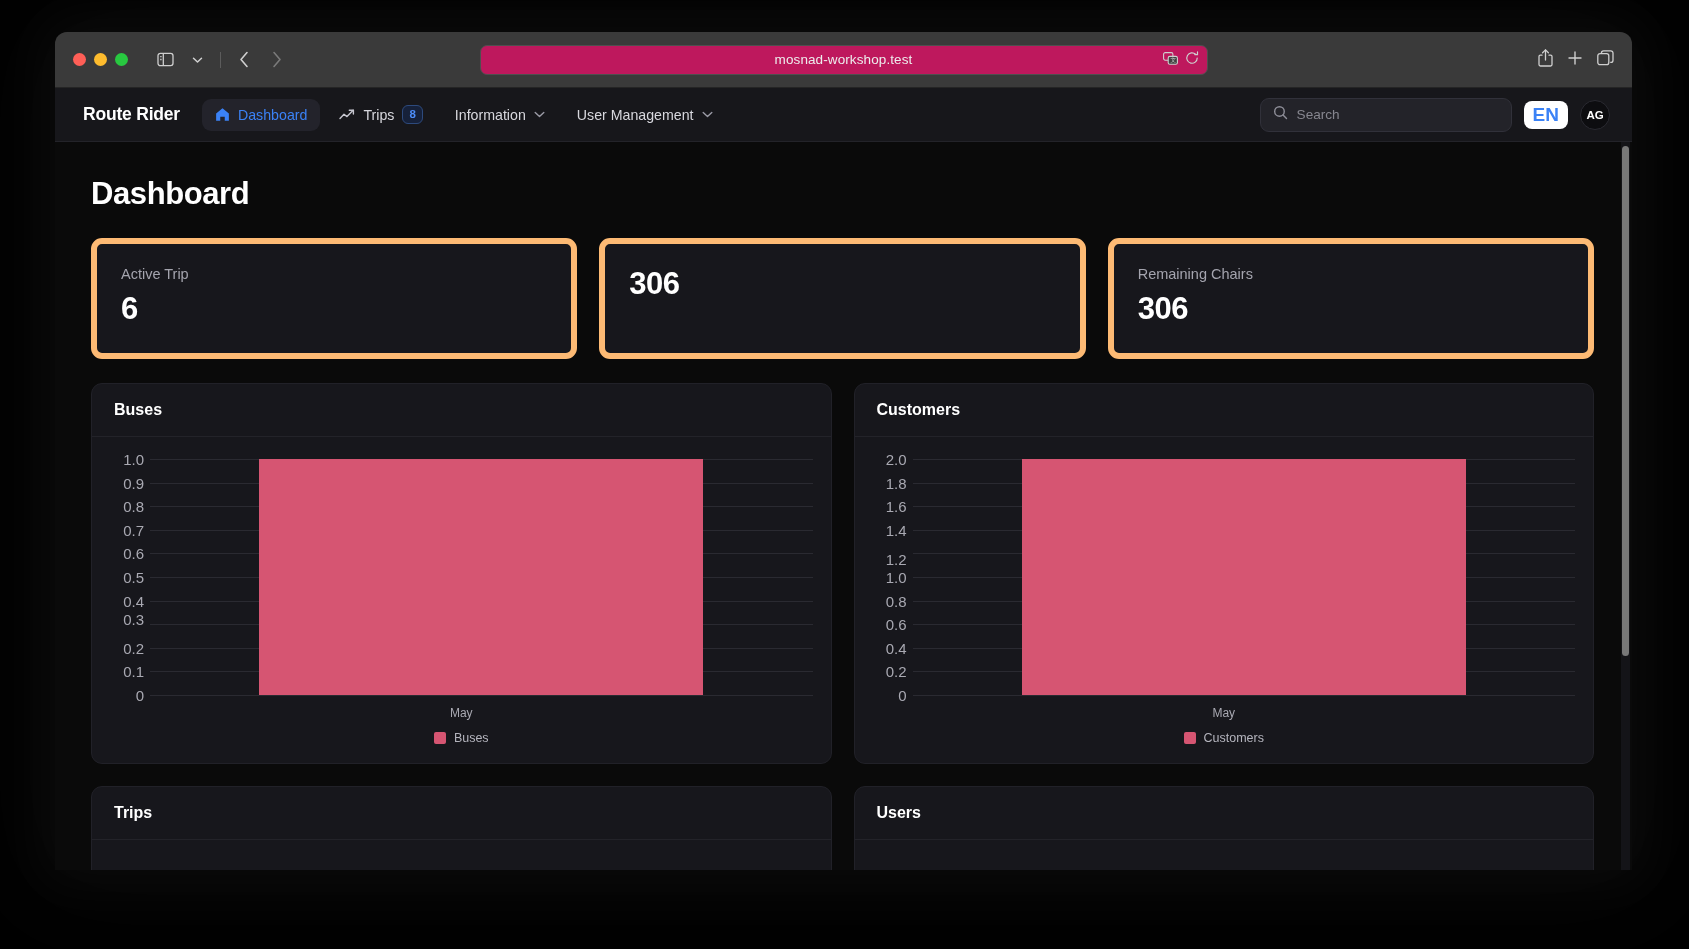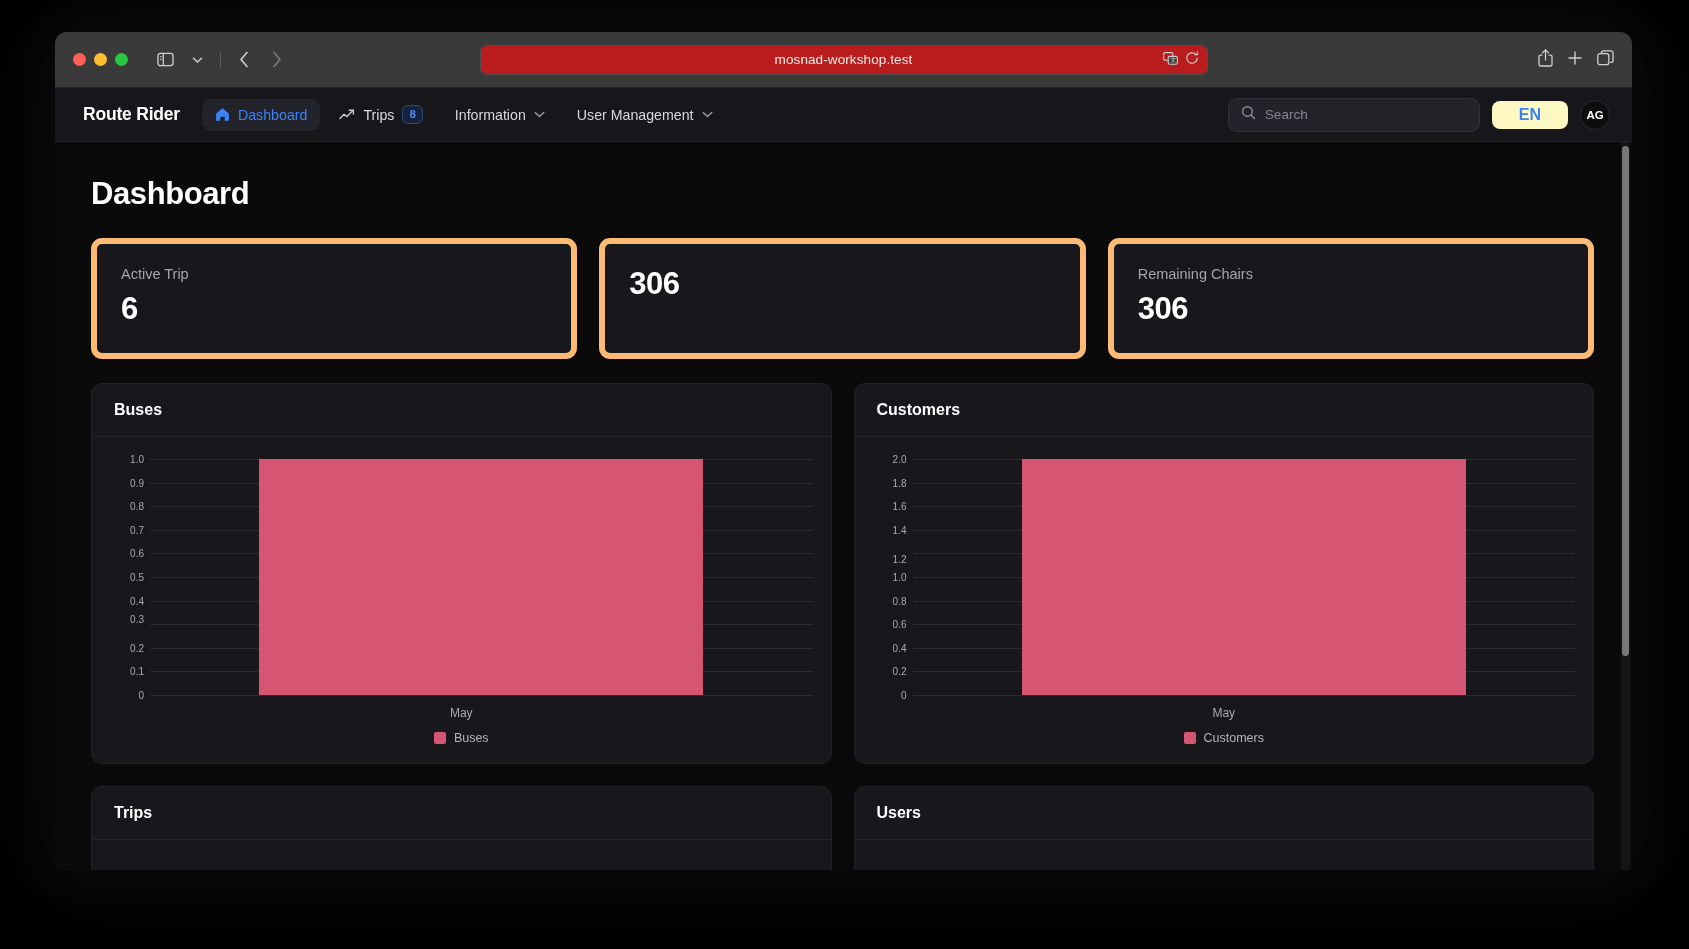--- a/index.html
+++ b/index.html
@@ -49,21 +49,21 @@
     color: #cfcfcf;
   }
   .cbtn svg { display:block; }
   .cbtn.disabled { color: #7a7a7a; }
   .divider-v { width:1px; height:16px; background:#5c5c5c; margin:0 6px; }
 
   .urlbar {
     position: absolute;
     left: 50%; transform: translateX(-50%);
     width: 728px; height: 30px;
-    background: #b91c1c;
+    background: #be185d;
     border: 1px solid #4f4f4f;
     border-radius: 7px;
     display:flex; align-items:center; justify-content:center;
     color: #ededed;
     font-size: 13.5px;
     letter-spacing: .1px;
   }
   .urlbar .url-actions {
     position:absolute; right: 8px; top:0; height:100%;
     display:flex; align-items:center; gap: 7px; color:#cfcfcf;
@@ -115,23 +115,23 @@
     padding: 0 12px;
   }
   .search input {
     background: transparent; border: 0; outline: 0;
     color: #d4d4dc; font-size: 13.6px;
     font-family: "Liberation Sans", sans-serif;
     width: 100%;
   }
   .search input::placeholder { color: #86868f; }
   .lang {
-    background: #fef9c3; color: #3b82f6;
-    font-size: 16px; font-weight: 700;
-    border-radius: 8px; padding: 7px 27px; line-height: 14px;
+    background: #ffffff; color: #3b82f6;
+    font-size: 19px; font-weight: 700;
+    border-radius: 8px; padding: 7px 9px; line-height: 14px;
   }
   .avatar {
     width: 30px; height: 30px; border-radius: 50%;
     background: #0d0d10; border: 1px solid #2a2a31;
     color: #fff; font-size: 11.5px; font-weight: 700;
     display:flex; align-items:center; justify-content:center;
   }
 
   
   .content {
@@ -167,21 +167,21 @@
   }
   .card-body { padding: 22px 18px 18px 18px; }
 
   
   .chart { position: relative; height: 236px; display:flex; }
   .yaxis {
     width: 40px; position: relative; flex: none;
   }
   .ytick {
     position: absolute; right: 6px; transform: translateY(-50%);
-    color: #a9a9b2; font-size: 10px; white-space: nowrap;
+    color: #a9a9b2; font-size: 15px; white-space: nowrap;
   }
   .plot { position: relative; flex: 1; }
   .gridline {
     position: absolute; left: 0; right: 0; height: 1px;
     background: #2a2a31;
   }
   .bar {
     position: absolute; bottom: 0;
     background: #d65572;
   }

